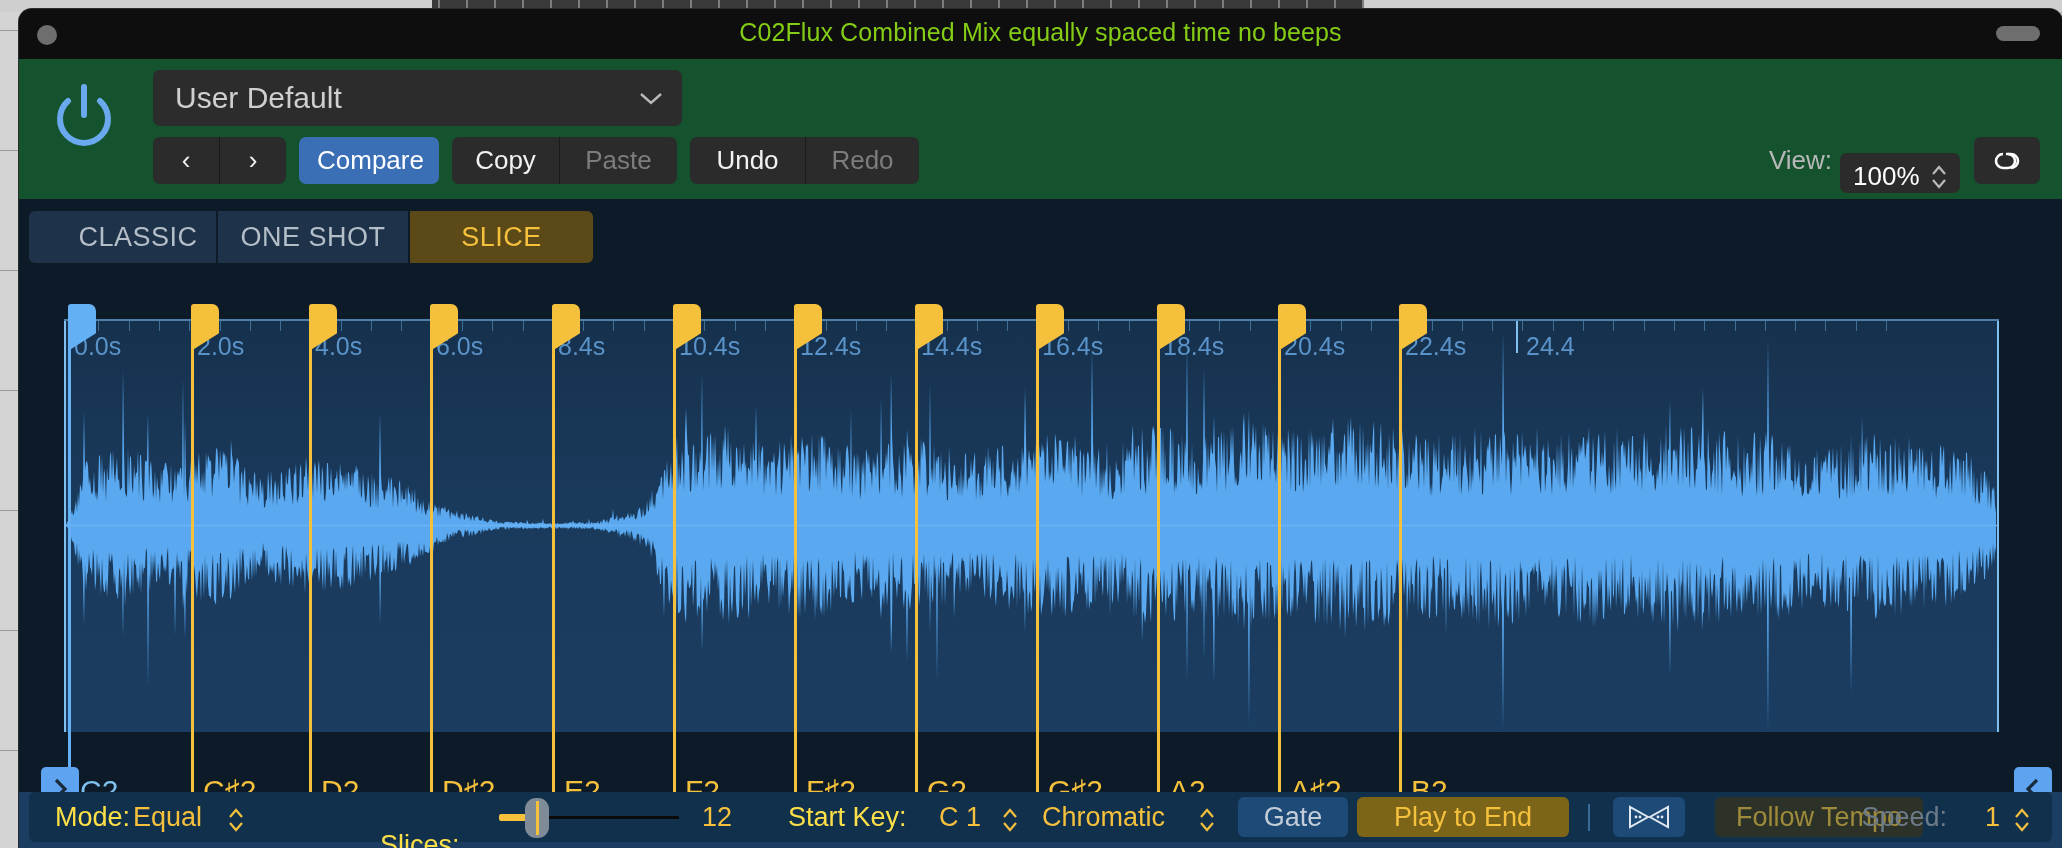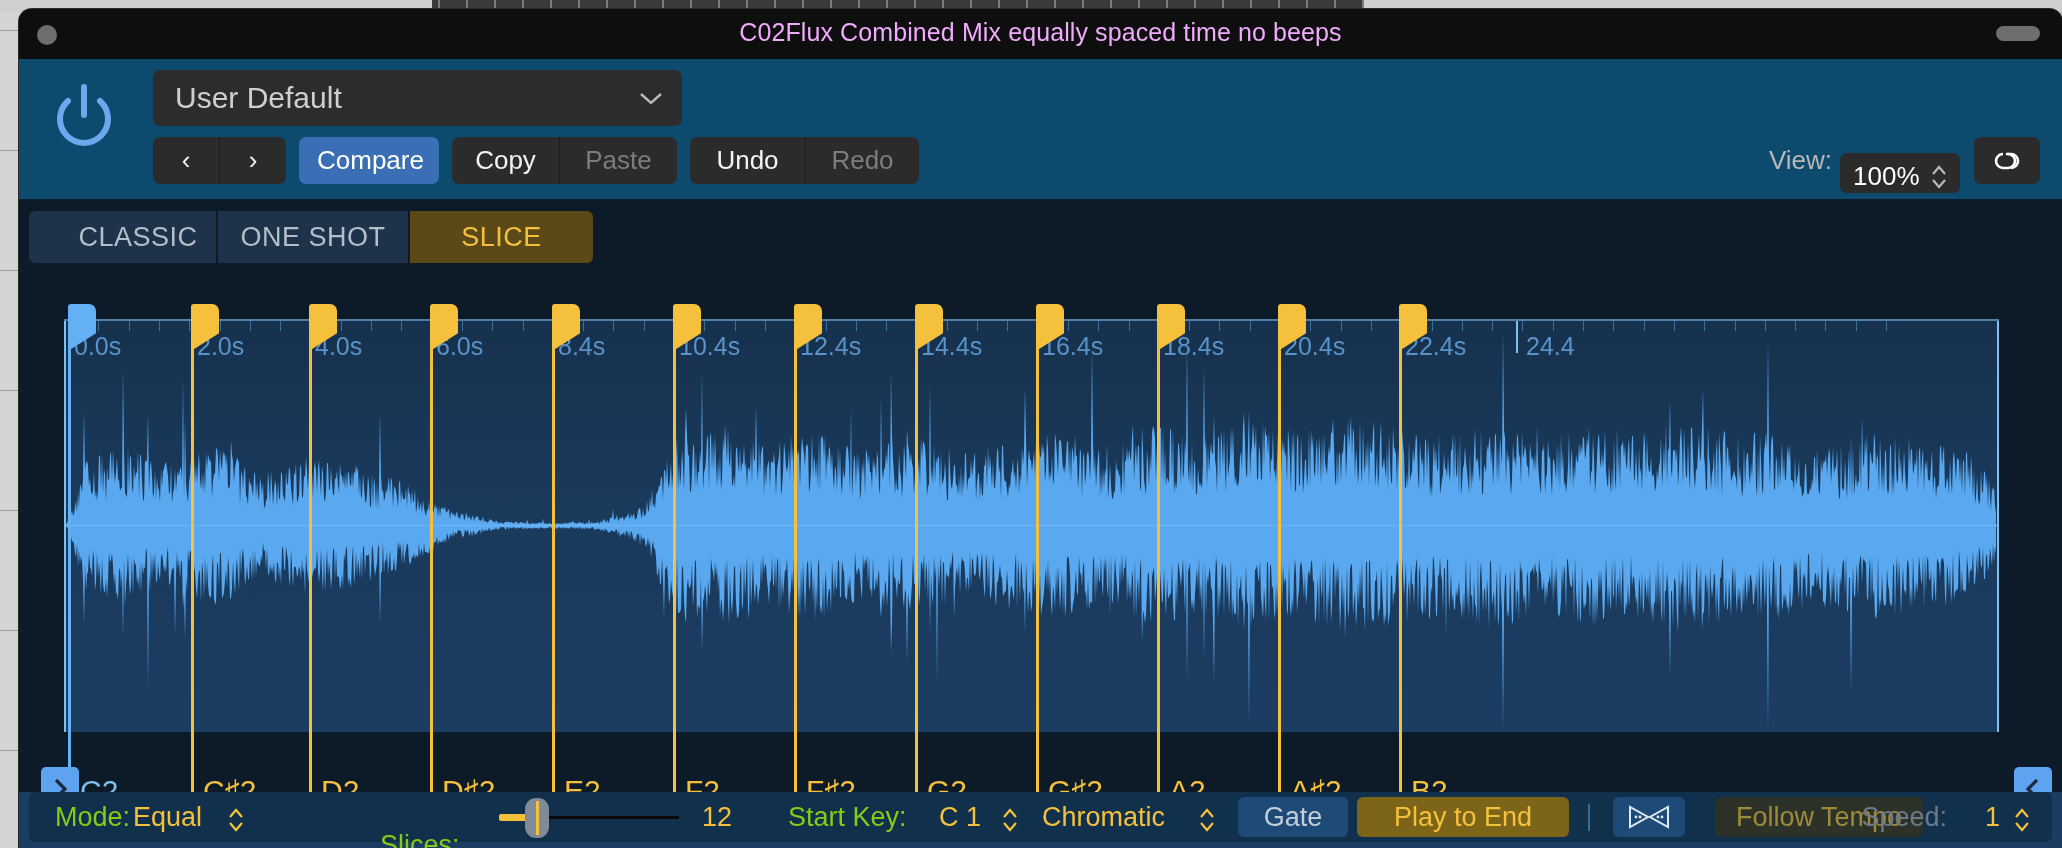--- a/index.html
+++ b/index.html
@@ -53,34 +53,34 @@
     background: #0e0e0e;
   }
   .traffic-dot {
     position: absolute; left: 18px; top: 16px;
     width: 20px; height: 20px; border-radius: 50%;
     background: #6e6e6e;
   }
   .win-title {
     position: absolute; left: 0; top: 9px; width: 2043px;
     text-align: center;
-    color: #f0abfc;
+    color: #84cc16;
     font-size: 25px;
     letter-spacing: .1px;
   }
   .win-pill {
     position: absolute; right: 22px; top: 17px;
     width: 44px; height: 15px; border-radius: 8px;
     background: #6e6e6e;
   }
 
   
   .header {
     position: absolute; left: 0; top: 50px; width: 2043px; height: 140px;
-    background: #0c4a6e;
+    background: #14532d;
   }
   .power-btn {
     position: absolute; left: 29px; top: 22px;
     width: 72px; height: 72px;
   }
   .preset-select {
     position: absolute; left: 134px; top: 11px;
     width: 529px; height: 56px;
     background: #2c2c2c;
     border-radius: 7px;
@@ -255,21 +255,21 @@
   
   .bottombar {
     position: absolute; left: 0; bottom: 0; width: 2043px; height: 56px;
     background: #1b3d61;
   }
   .bottominner {
     position: absolute; left: 10px; top: 0; width: 2023px; height: 50px;
     background: #11304c;
     border-radius: 6px;
   }
-  .bl { position: absolute; color: #84cc16; font-size: 27px; top: 10px; }
+  .bl { position: absolute; color: #fde047; font-size: 27px; top: 10px; }
   .bv { position: absolute; color: #f5c13d; font-size: 27px; top: 10px; }
   .bst { position: absolute; top: 15px; }
 
   .slider-track {
     position: absolute; left: 470px; top: 24px;
     width: 180px; height: 3px; background: #0a0a0a;
   }
   .slider-fill {
     position: absolute; left: 470px; top: 22px;
     width: 38px; height: 7px; background: #f5c13d; border-radius: 2px;

